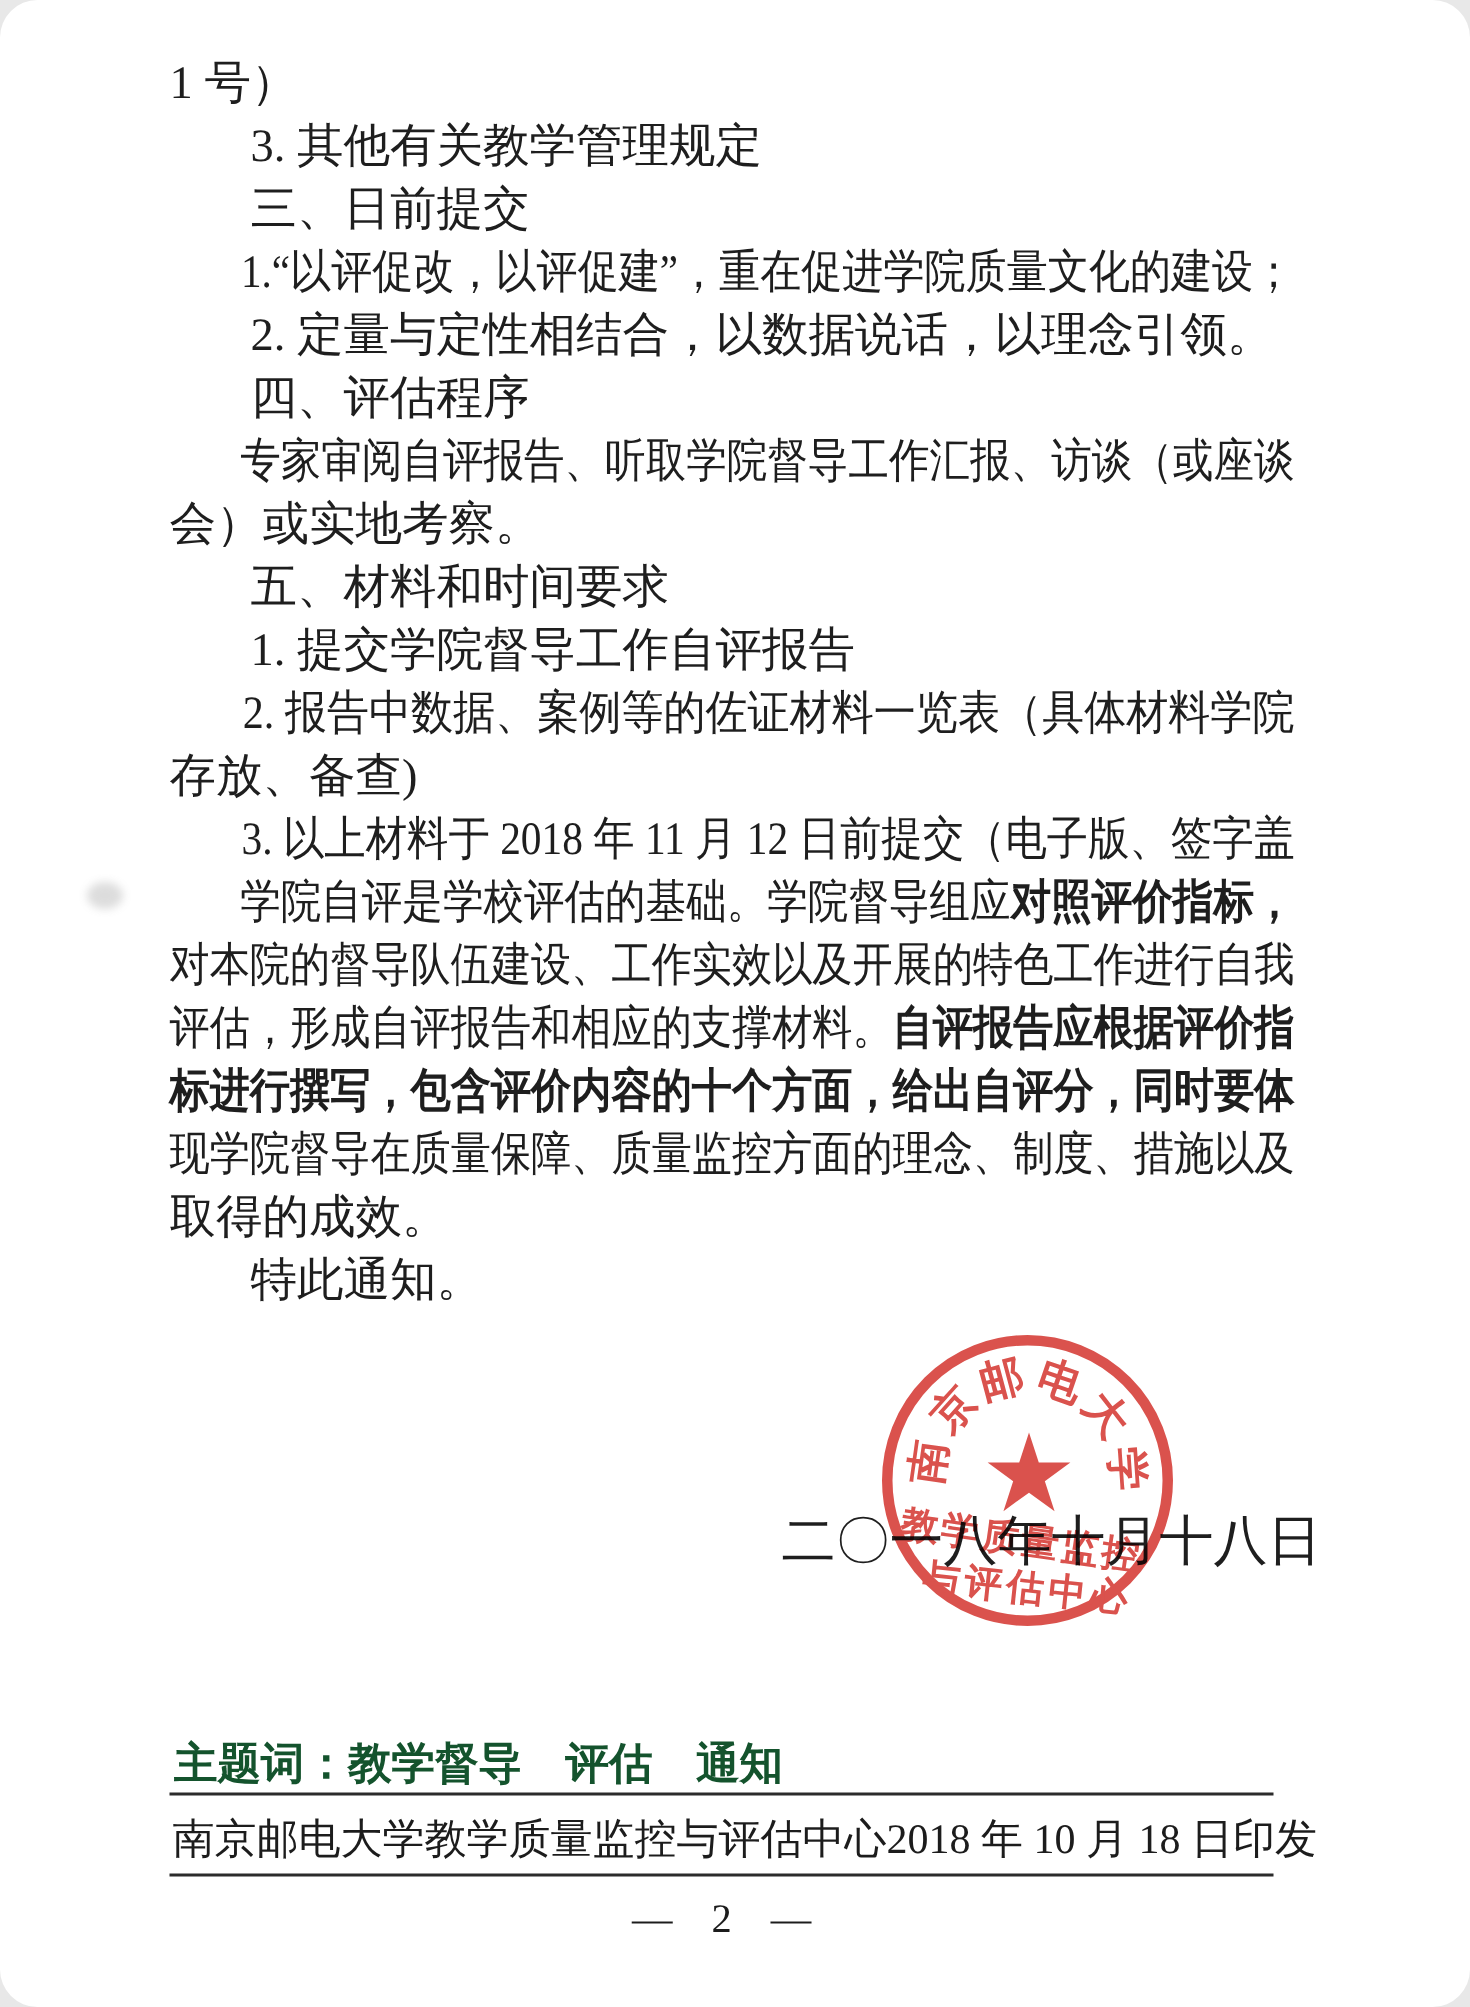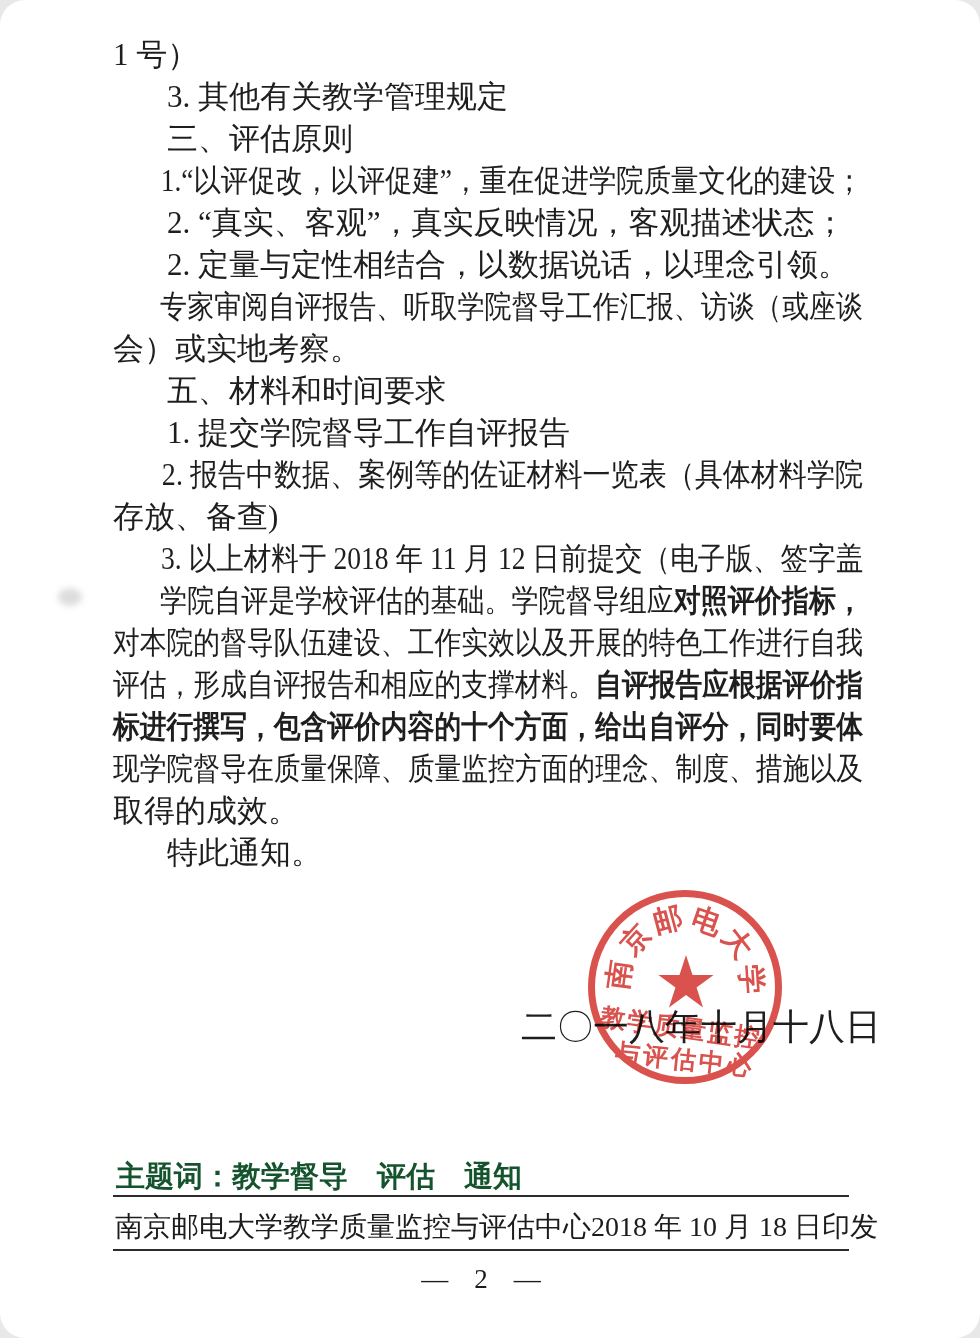--- a/index.html
+++ b/index.html
@@ -69,24 +69,24 @@
   }
 </style>
 </head>
 <body>
 
 <div class="page">
 
   <div class="body-text">
       <div class="bl"><span>1 号）</span></div>
       <div class="bl ind"><span>3. 其他有关教学管理规定</span></div>
-      <div class="bl ind"><span>三、评估原则</span></div>
+      <div class="bl ind"><span>三、日前提交</span></div>
       <div class="bl ind" style="transform: scaleX(0.883392); transform-origin: left center;"><span>1.“以评促改，以评促建”，重在促进学院质量文化的建设；</span></div>
-      <div class="bl ind"><span>2. “真实、客观”，真实反映情况，客观描述状态；</span></div>
       <div class="bl ind"><span>2. 定量与定性相结合，以数据说话，以理念引领。</span></div>
+      <div class="bl ind"><span>四、评估程序</span></div>
       <div class="bl ind" style="transform: scaleX(0.872093); transform-origin: left center;"><span>专家审阅自评报告、听取学院督导工作汇报、访谈（或座谈</span></div>
       <div class="bl"><span>会）或实地考察。</span></div>
       <div class="bl ind"><span>五、材料和时间要求</span></div>
       <div class="bl ind"><span>1. 提交学院督导工作自评报告</span></div>
       <div class="bl ind" style="transform: scaleX(0.904704); transform-origin: left center;"><span>2. 报告中数据、案例等的佐证材料一览表（具体材料学院</span></div>
       <div class="bl"><span>存放、备查)</span></div>
       <div class="bl ind" style="transform: scaleX(0.88968); transform-origin: left center;"><span>3. 以上材料于 2018 年 11 月 12 日前提交（电子版、签字盖</span></div>
       <div class="bl ind" style="transform: scaleX(0.872093); transform-origin: left center;"><span>学院自评是学校评估的基础。学院督导组应</span><span class="b">对照评价指标，</span></div>
       <div class="bl" style="transform: scaleX(0.864055); transform-origin: left center;"><span>对本院的督导队伍建设、工作实效以及开展的特色工作进行自我</span></div>
       <div class="bl" style="transform: scaleX(0.864055); transform-origin: left center;"><span>评估，形成自评报告和相应的支撑材料。</span><span class="b">自评报告应根据评价指</span></div>

